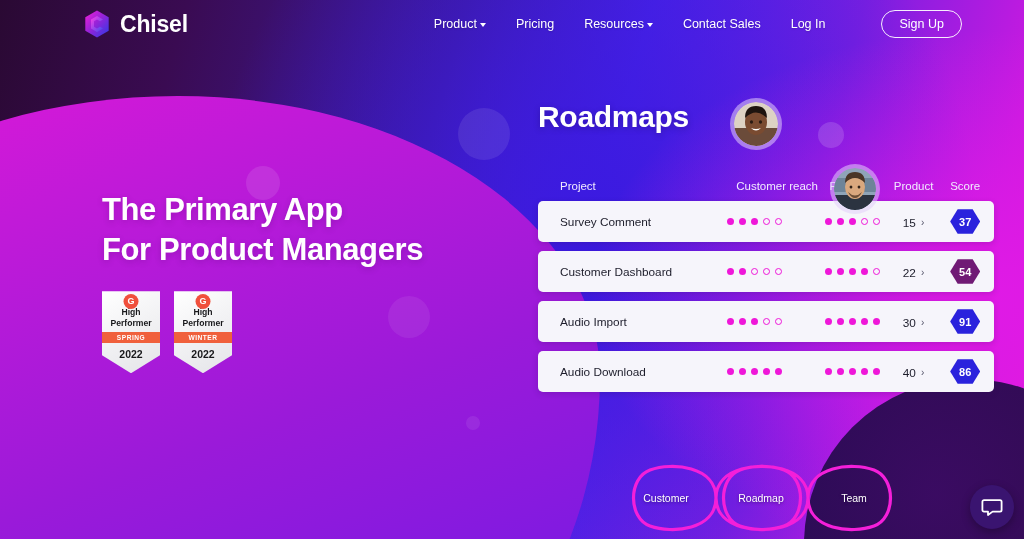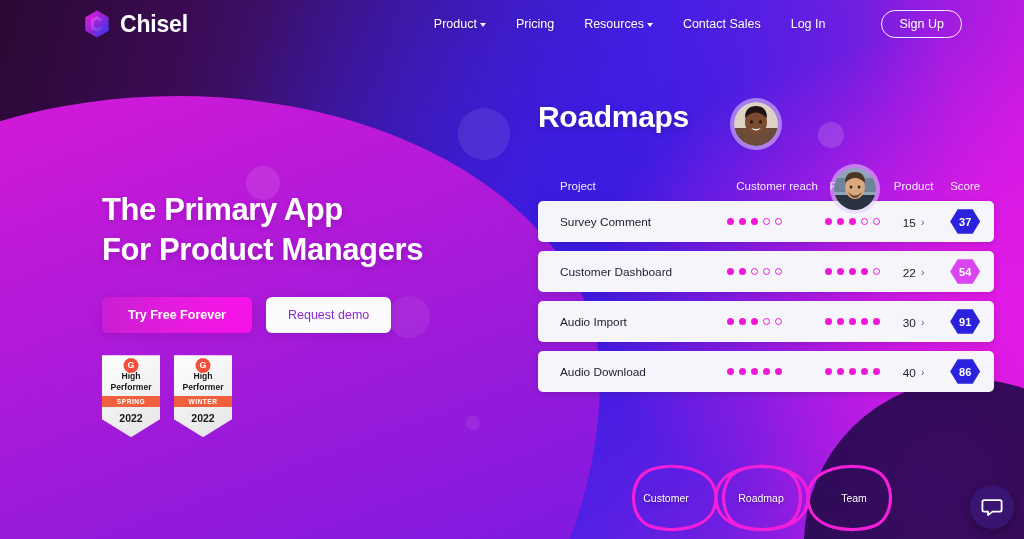--- a/index.html
+++ b/index.html
@@ -297,24 +297,20 @@
       <button class="btn-signup">Sign Up</button>
     </div>
   </div>
 
   <div class="hero">
     <h1>
       <span>The Primary App</span><br>
       <span>For Product Managers</span>
     </h1>
 
-    <div class="hero-ctas">
-      <button class="btn-primary">Try Free Forever</button>
-      <button class="btn-secondary">Request demo</button>
-    </div>
 
     <div class="badges">
       <div class="badge">
         <div class="badge-g2">G</div>
         <div class="badge-title">High Performer</div>
         <div class="badge-season">SPRING</div>
         <div class="badge-year">2022</div>
       </div>
       <div class="badge">
         <div class="badge-g2">G</div>
@@ -422,21 +418,21 @@
               <span class="dot on" style="background: rgb(239, 23, 217);"></span>
               <span class="dot on" style="background: rgb(239, 23, 217);"></span>
               <span class="dot off" style="border-color: rgb(239, 23, 217);"></span>
             </div>
           </div>
           <div class="c-effort"><span class="effort-val">
               <span>22</span>
               <span class="chev">›</span>
             </span></div>
           <div class="c-score">
-            <div class="hexbadge" style="background: #d946ef;">54</div>
+            <div class="hexbadge" style="background: #701a75;">54</div>
           </div>
         </div>
         <div class="row">
           <div class="c-project">Audio Import</div>
           <div class="c-reach">
             <div class="dots">
               <span class="dot on" style="background: rgb(239, 23, 217);"></span>
               <span class="dot on" style="background: rgb(239, 23, 217);"></span>
               <span class="dot on" style="background: rgb(239, 23, 217);"></span>
               <span class="dot off" style="border-color: rgb(239, 23, 217);"></span>

